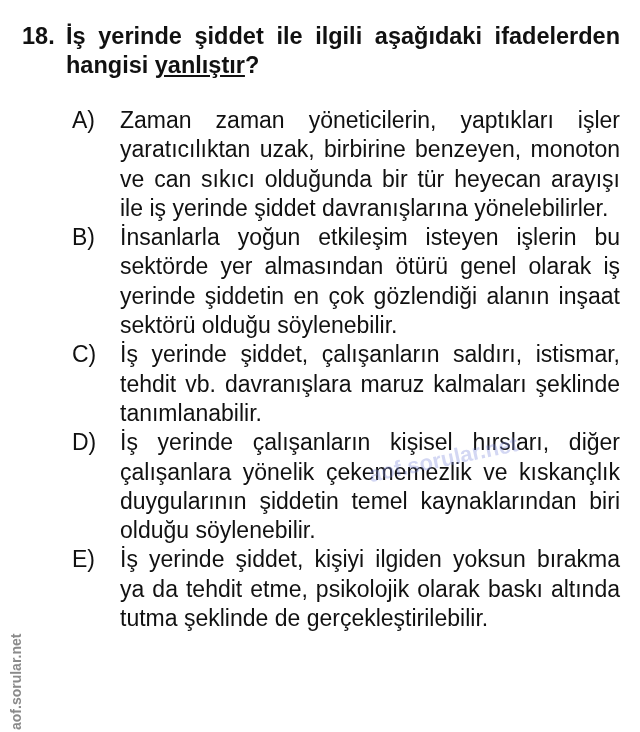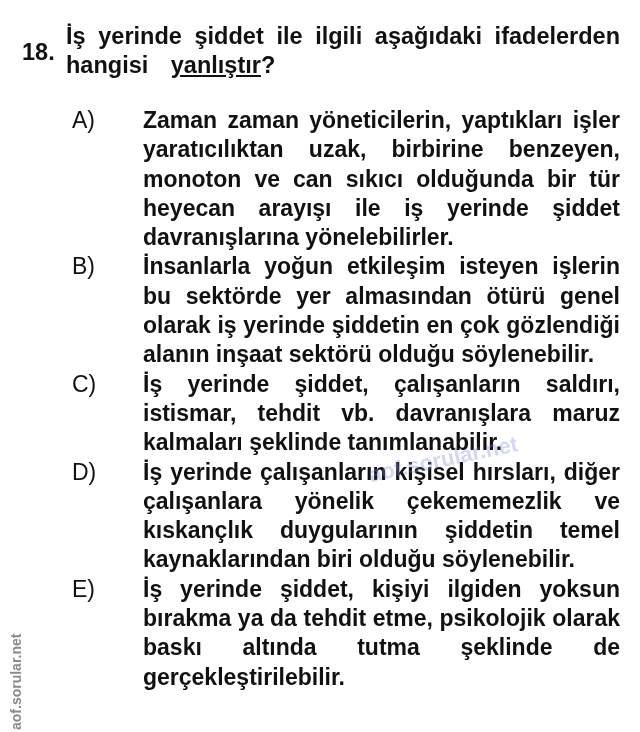--- a/index.html
+++ b/index.html
@@ -4,27 +4,27 @@
   <style>
     html, body { margin: 0; padding: 0; background: #ffffff; }
     body {
       width: 640px; height: 732px; position: relative; overflow: hidden;
       font-family: "Liberation Sans", sans-serif; color: #111;
     }
     .question {
       position: absolute; left: 22px; top: 22px; width: 598px;
       font-weight: bold; font-size: 23.5px; line-height: 29px;
     }
-    .q-num { position: absolute; left: 0; top: 16px; }
+    .q-num { position: absolute; left: 0; top: 0; }
     .q-text { margin-left: 44px; text-align: justify; text-align-last: left; }
-    .q-text .u { text-decoration: underline; margin-left: 16px; }
+    .q-text .u { text-decoration: underline; }
     .options { position: absolute; left: 72px; top: 106px; width: 548px; }
     .option { position: relative; font-size: 23px; line-height: 29.3px; margin-bottom: 0; }
     .opt-letter { position: absolute; left: 0; top: 0; }
-    .opt-text { margin-left: 71px; text-align: justify; text-align-last: left; font-weight: bold; }
+    .opt-text { margin-left: 48px; text-align: justify; text-align-last: left; }
     .wm-center {
       position: absolute; left: 372px; top: 462px; font-weight: bold; font-size: 22px;
       color: rgba(130,140,220,0.35); transform: rotate(-12deg); transform-origin: left bottom;
       white-space: nowrap;
     }
     .wm-side {
       position: absolute; left: 8px; top: 730px; font-weight: bold; font-size: 14px;
       color: #8a8a8a; transform: rotate(-90deg); transform-origin: left top; white-space: nowrap;
     }
   </style>

